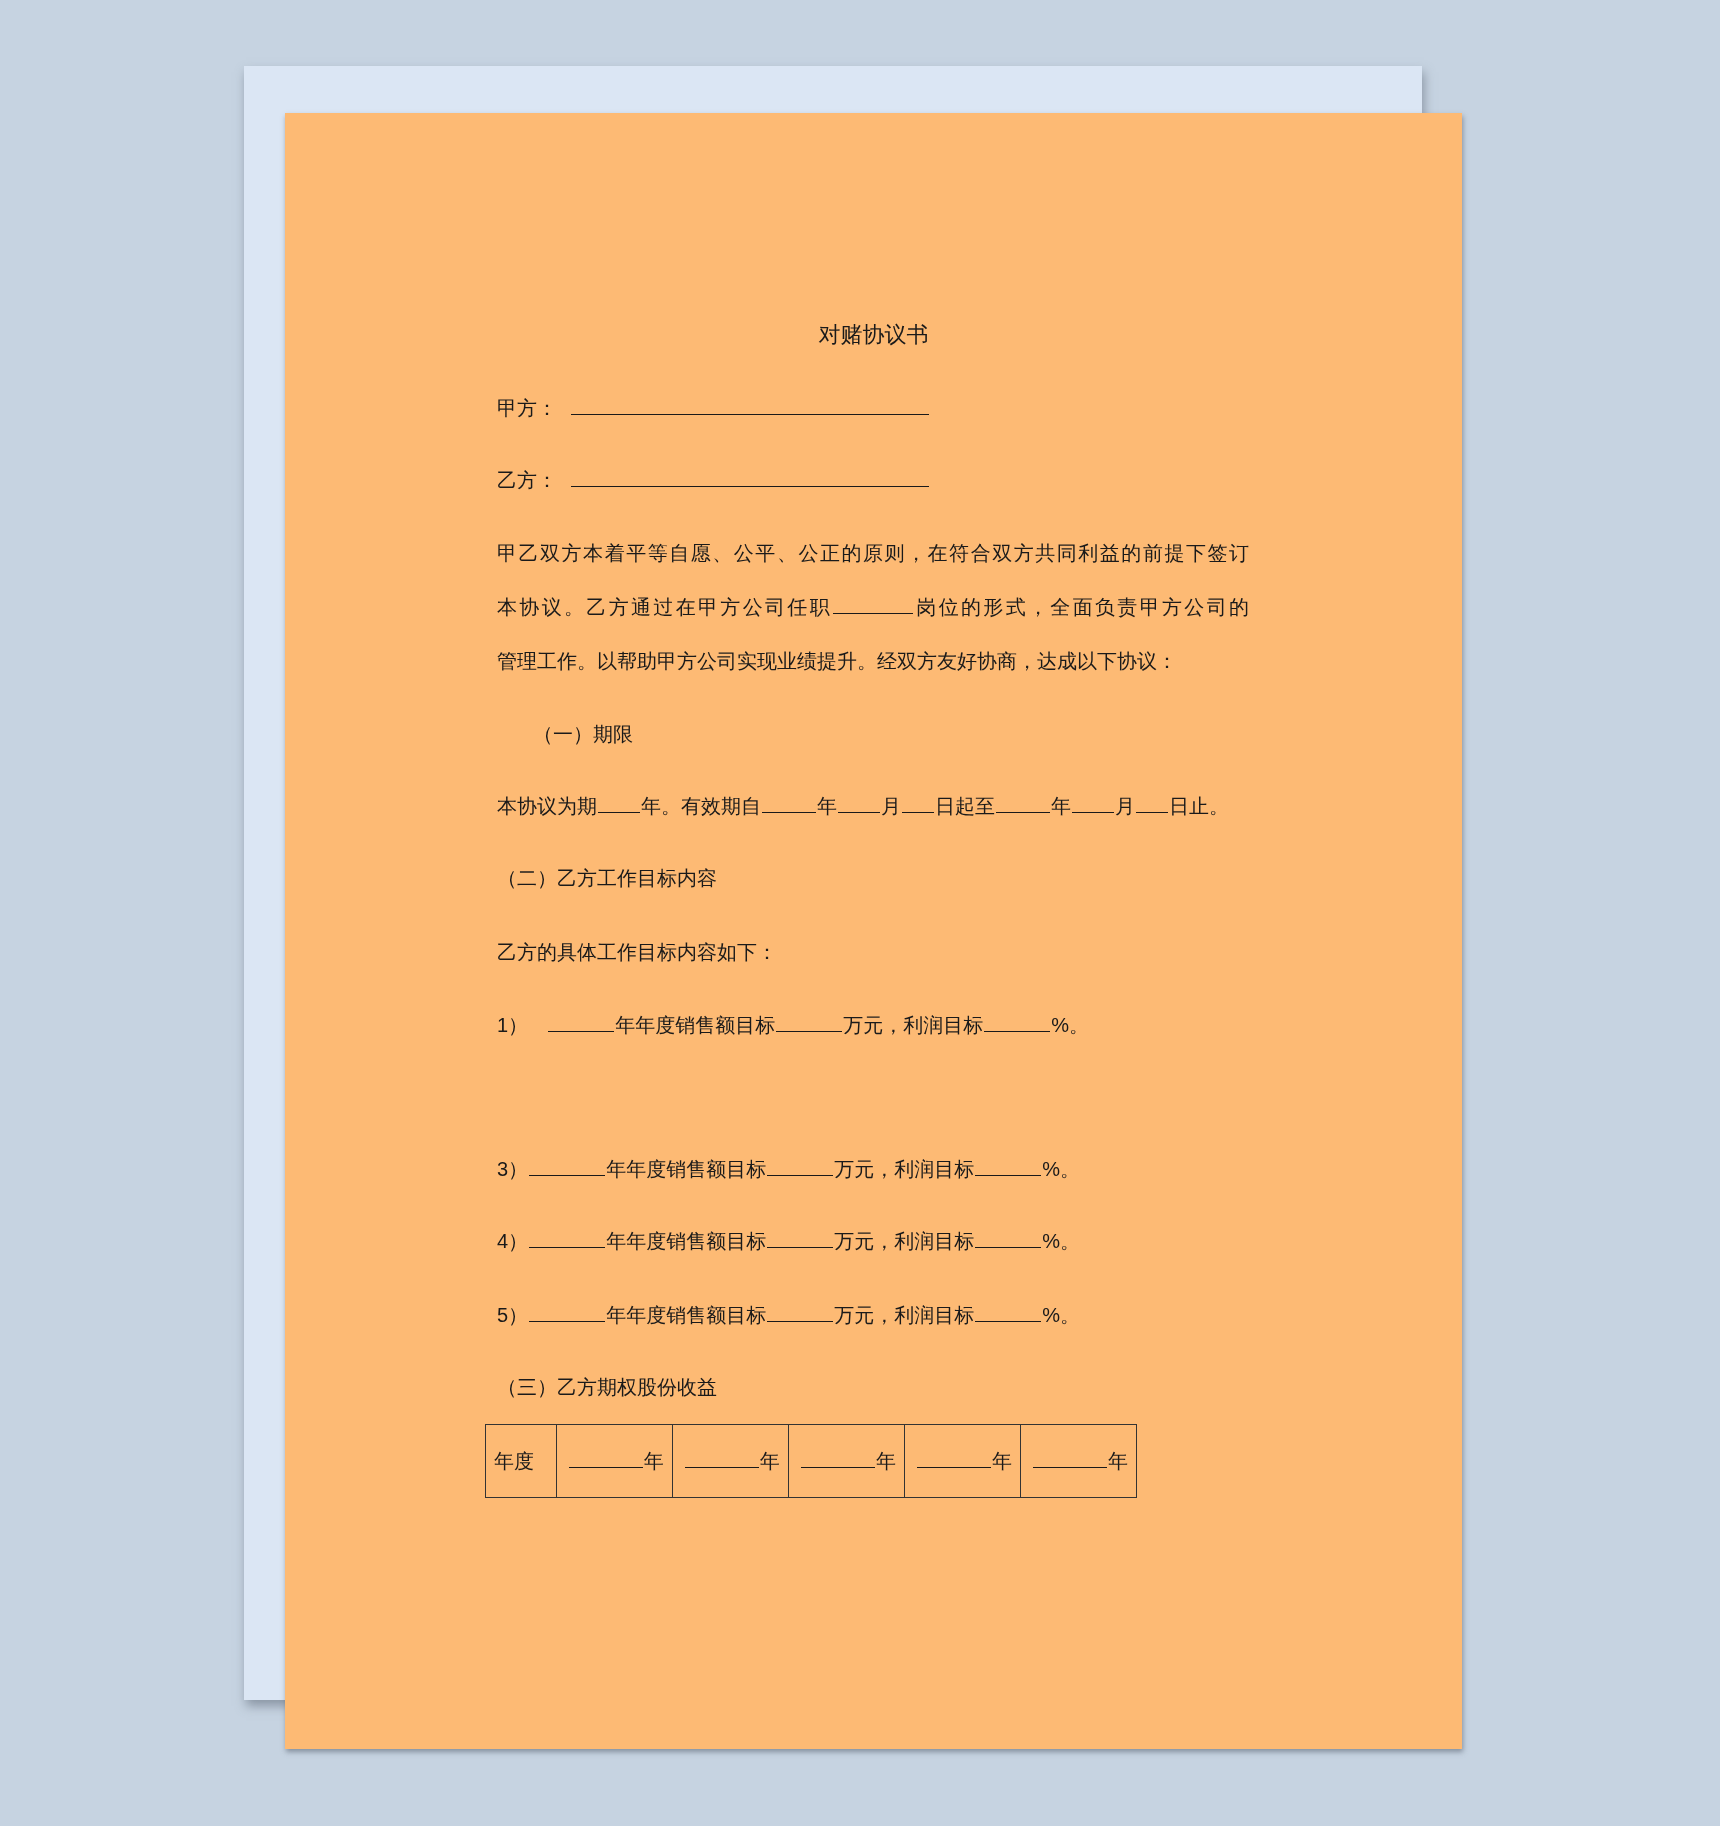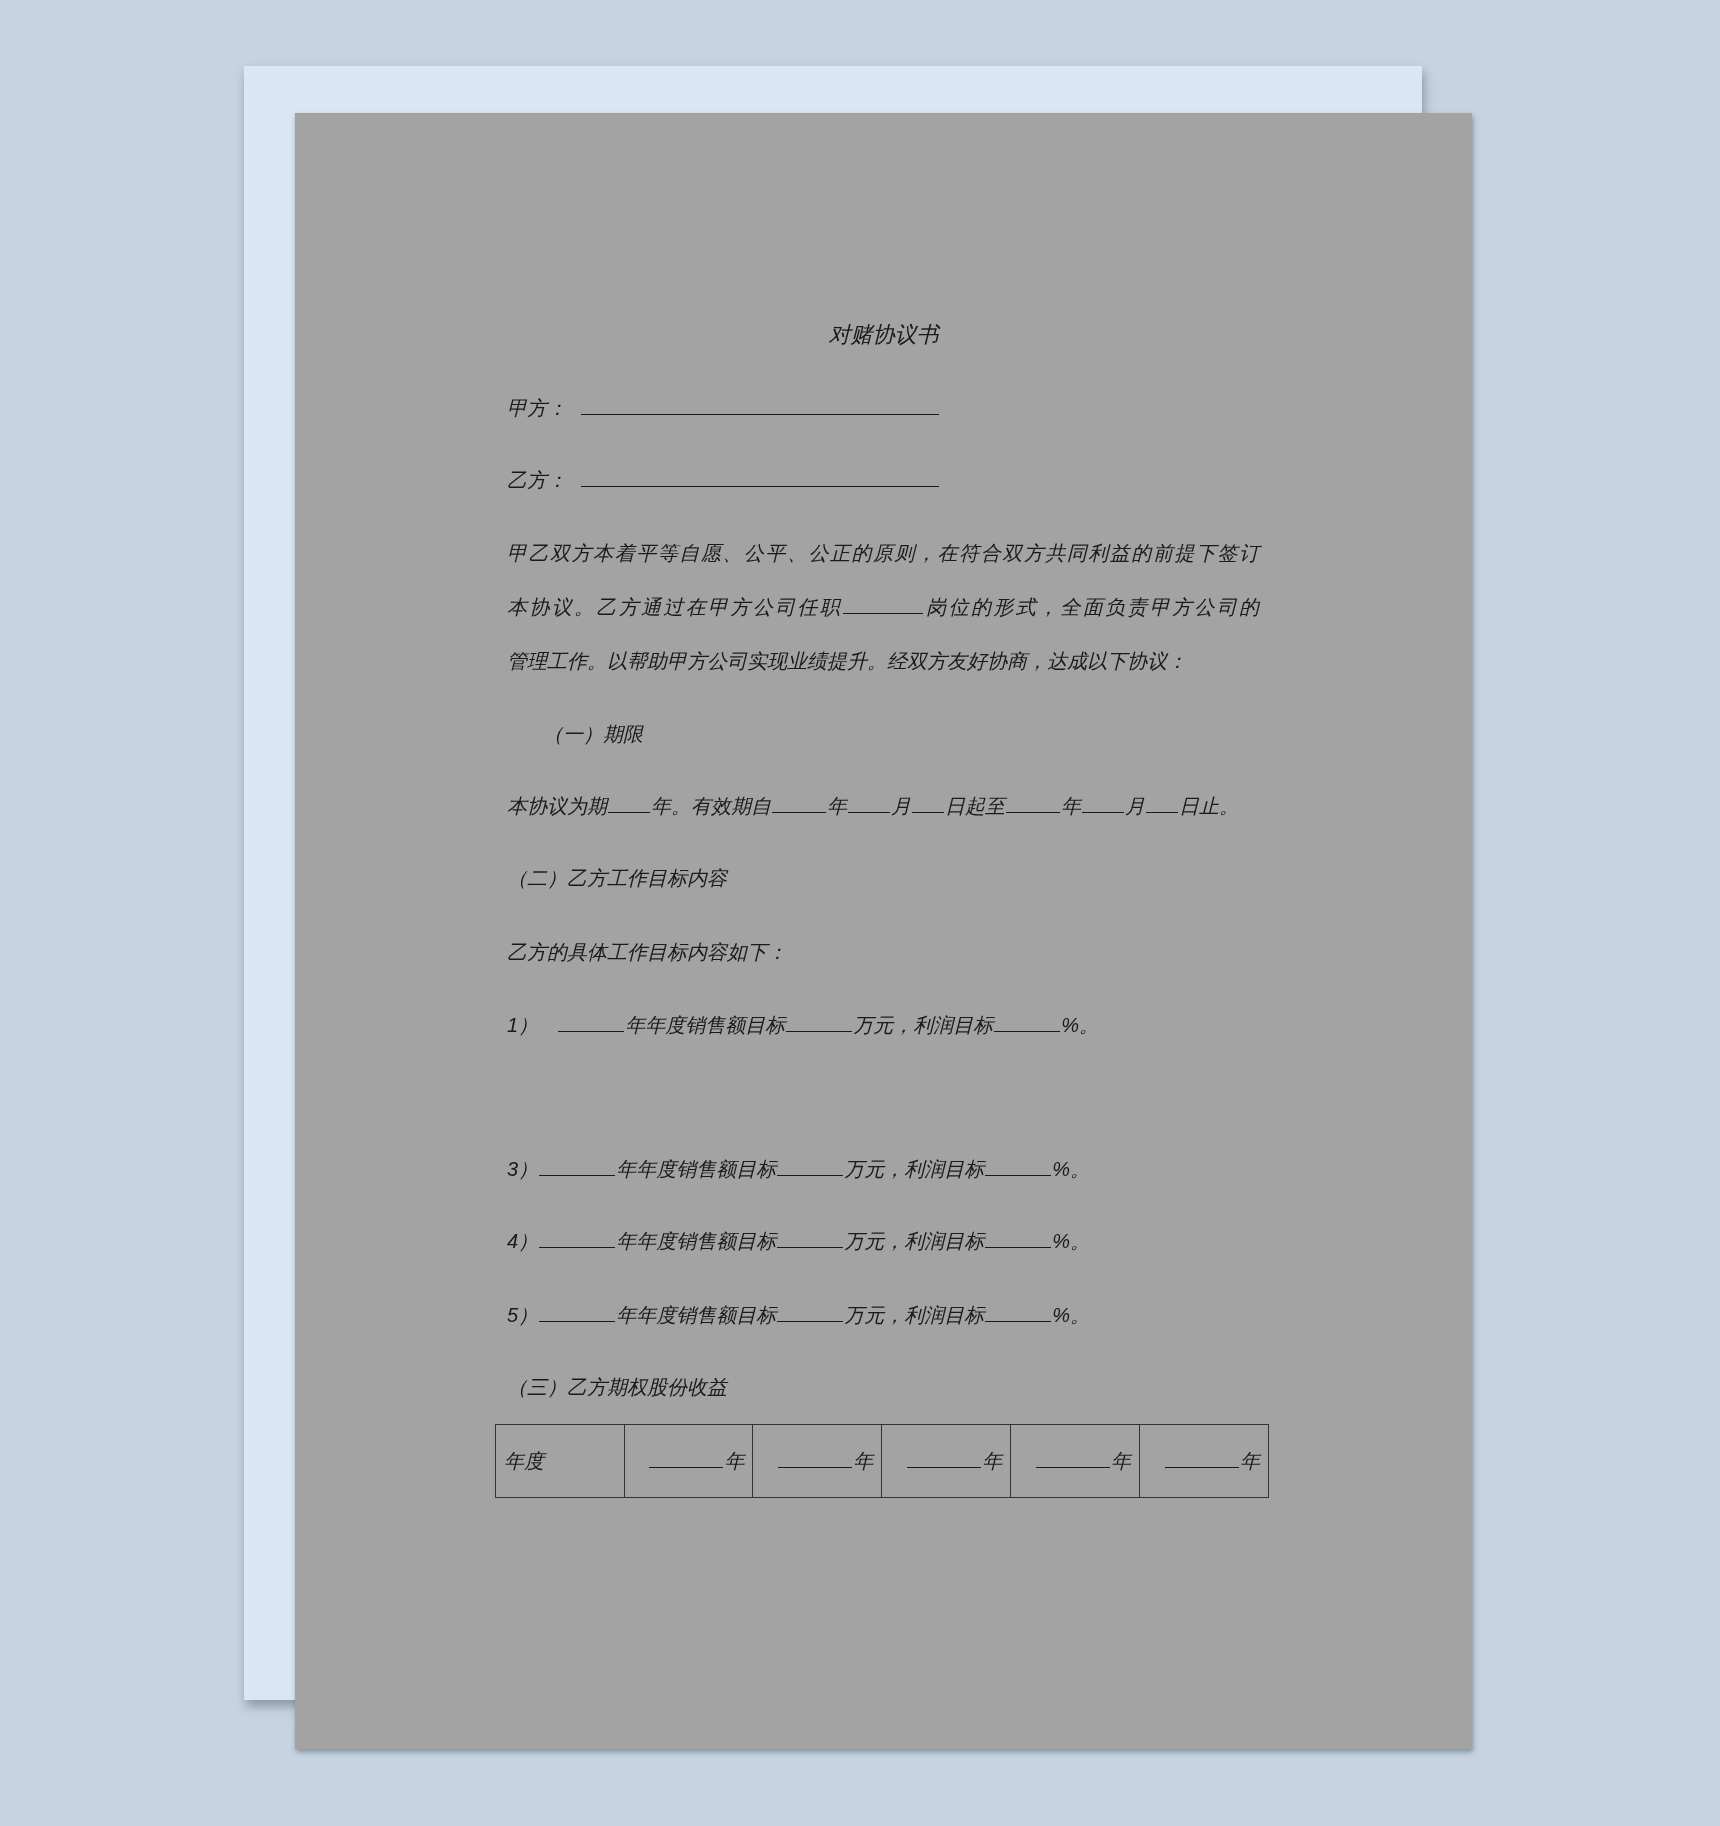--- a/index.html
+++ b/index.html
@@ -10,45 +10,44 @@
     font-family: "DejaVu Sans", "Liberation Sans", sans-serif;
     color: #1a1a1a;
   }
   .back-paper {
     position: absolute; left: 244px; top: 66px;
     width: 1178px; height: 1634px;
     background: #dbe6f4;
     box-shadow: 2px 6px 10px rgba(90,100,115,0.55);
   }
   .page {
-    position: absolute; left: 295px; top: 113px;
+    position: absolute; left: 285px; top: 113px;
     width: 1177px; height: 1636px;
-    background: #a3a3a3;
+    background: #fdba74;
     box-shadow: 1px 3px 5px rgba(90,100,115,0.6);
-    font-style: italic;
   }
   .line {
     position: absolute; left: 212px;
     font-size: 20px; line-height: 24px; height: 24px;
     white-space: nowrap;
   }
   .title {
     position: absolute; left: 0; width: 100%; text-align: center;
     top: 209px; font-size: 22px; line-height: 26px; font-weight: normal;
     margin: 0;
   }
   .blank {
     display: inline-block; border-bottom: 1.3px solid #1a1a1a;
     height: 18px; vertical-align: baseline; margin: 0 1px;
   }
   .num { font-family: "Liberation Sans", sans-serif; }
   .para { width: 752px; text-align: justify; text-align-last: justify; }
   table.equity {
     position: absolute; left: 200px; top: 1311px;
-    border-collapse: collapse; width: 774px; height: 74px;
+    border-collapse: collapse; width: 652px; height: 74px;
     font-size: 20px;
   }
   table.equity td {
     border: 1.3px solid #333; width: 129px; height: 72px;
     padding: 0 8px; box-sizing: border-box; white-space: nowrap;
   }
   table.equity td.year-cell { text-align: right; }
   table.equity td.year-cell .blank { width: 74px; }
 </style>
 </head>

